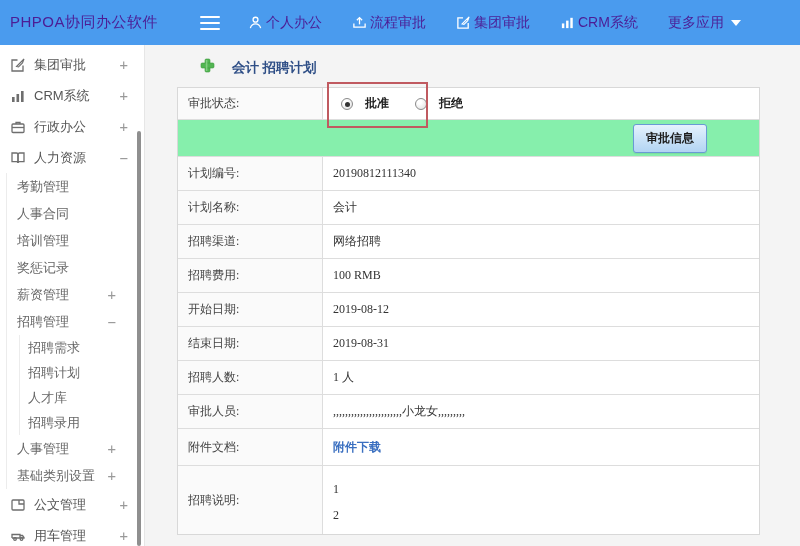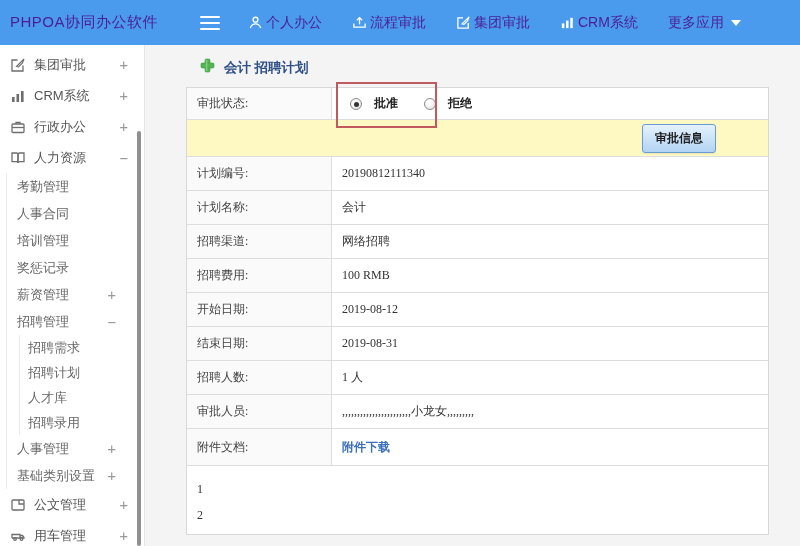--- a/index.html
+++ b/index.html
@@ -25,38 +25,38 @@
   .side-item .ic { width:16px; height:16px; margin-right:8px; color:#6e6e6e; flex:0 0 16px; }
   .toggle { margin-left:auto; color:#999; font-size:14px; font-family:"DejaVu Sans Mono",monospace; }
   .submenu { margin-left:6px; border-left:1px solid #ececec; }
   .sub-item { height:27px; display:flex; align-items:center; padding:0 28px 0 10px; font-size:13px; color:#666; cursor:pointer; }
   .subsubmenu { margin-left:12px; border-left:1px solid #ececec; }
   .subsub-item { height:25px; display:flex; align-items:center; padding-left:8px; font-size:13px; color:#666; cursor:pointer; }
   .side-scrollbar { position:absolute; right:3px; top:86px; width:4px; height:415px; background:#8f8f8f; border-radius:2px; }
 
   
   .content { flex:1; background:#f4f4f4; position:relative; }
-  .page-title { display:flex; align-items:center; gap:9px; margin:13px 0 10px 55px;
+  .page-title { display:flex; align-items:center; gap:17px; margin:13px 0 10px 55px;
     color:#2e4e86; font-weight:bold; font-size:13.5px; font-family:"Liberation Serif","DejaVu Serif",serif; }
 
-  .detail-table { position:relative; width:583px; margin-left:41px; border:1px solid #d8d8d8; background:#fff;
+  .detail-table { position:relative; width:583px; margin-left:32px; border:1px solid #d8d8d8; background:#fff;
     font-family:"Liberation Serif","DejaVu Serif",serif; font-size:12px; color:#333; }
   .row { display:flex; border-bottom:1px solid #ddd; }
   .row:last-child { border-bottom:none; }
   .cl { width:145px; background:#fafafa; border-right:1px solid #ddd; display:flex; align-items:center; padding-left:10px; color:#444; }
   .cv { flex:1; background:#fff; display:flex; align-items:center; padding-left:10px; }
   .h34 { height:34px; } .h32 { height:32px; } .h37 { height:37px; } .h68 { height:68px; }
 
   .radio-group { display:flex; align-items:center; gap:12px; padding-left:8px; }
   .radio { width:12px; height:12px; border-radius:50%; border:1px solid #8a8a8a;
     background:radial-gradient(circle at 35% 30%, #fff 20%, #dcdcdc); position:relative; display:inline-block; cursor:pointer; }
   .radio.on::after { content:''; position:absolute; left:3px; top:3px; width:5px; height:5px; border-radius:50%; background:#333; }
   .radio-label { font-weight:bold; color:#222; margin-right:14px; }
 
-  .button-row { background:#fef9c3; display:flex; justify-content:flex-end; align-items:center; padding-right:52px; }
+  .button-row { background:#86efac; display:flex; justify-content:flex-end; align-items:center; padding-right:52px; }
   .approve-btn { font-family:"Liberation Serif","DejaVu Serif",serif; font-size:12px; font-weight:bold; color:#1c1c1c;
     border:1px solid #699ad4; border-radius:3px; padding:5px 12px; cursor:pointer;
     background:linear-gradient(#e5f2fd, #b2d4f3); box-shadow:0 1px 1px rgba(0,0,0,.08); }
 
   .red-box { position:absolute; left:149px; top:-6px; width:101px; height:46px;
     border:2px solid #c05a60; pointer-events:none; z-index:5; }
 
   .file-link { color:#3a6fc0; font-weight:bold; text-decoration:none; cursor:pointer; }
   .ml-value { flex-direction:column; align-items:flex-start; justify-content:flex-start; padding-top:10px; line-height:26px; }
 </style>
@@ -298,20 +298,21 @@
       </div>
 
       <div class="row h37">
         <div class="cl">附件文档:</div>
         <div class="cv">
           <a class="file-link">附件下载</a>
         </div>
       </div>
 
       <div class="row h68">
+        <div class="cl">招聘说明:</div>
         <div class="cv ml-value">
           <div>1</div>
           <div>2</div>
         </div>
       </div>
     </div>
   </main>
 </div>
 
 </body></html>

